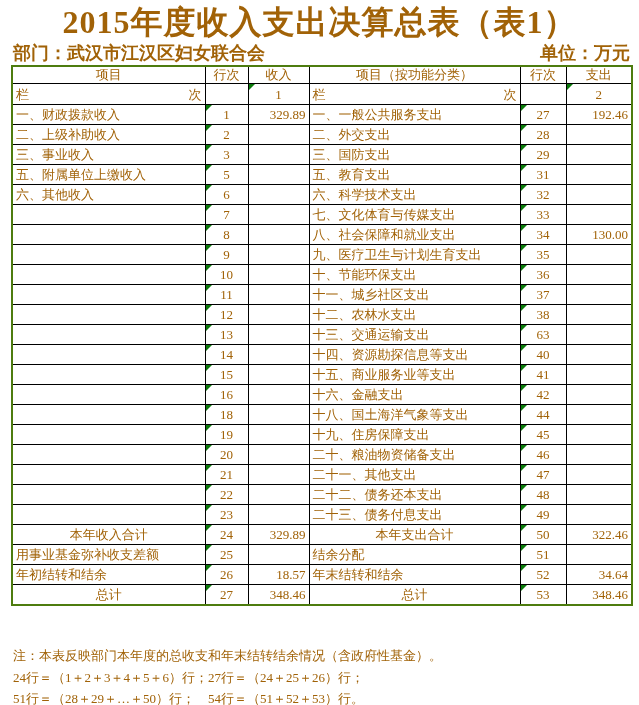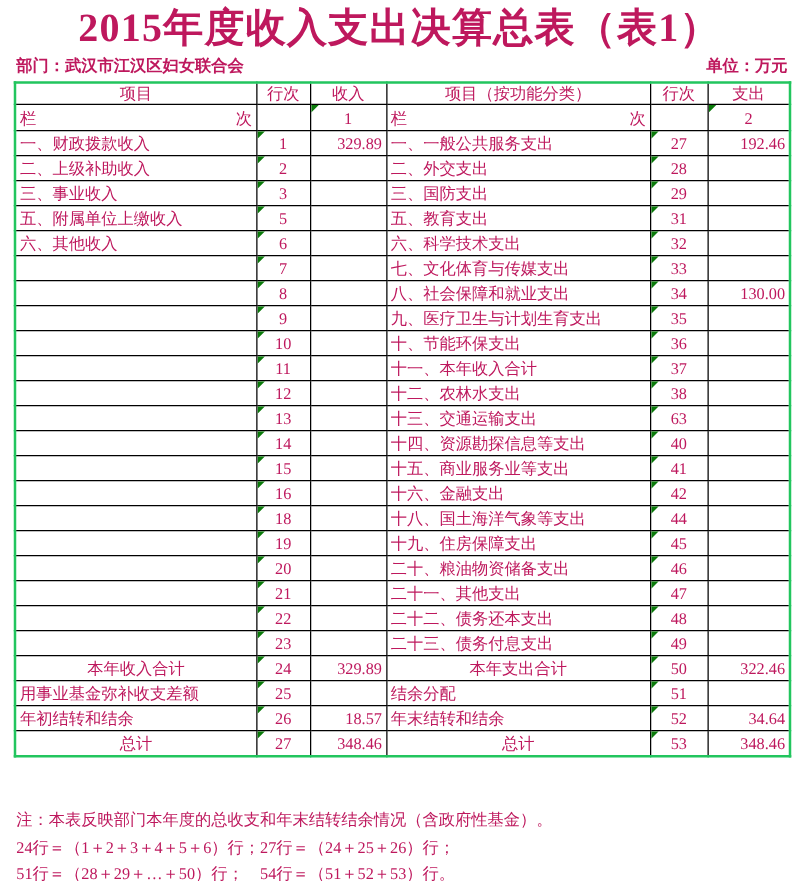--- a/index.html
+++ b/index.html
@@ -2,40 +2,40 @@
 <html style="--tri: #0a7a0a;"><head>
 <meta charset="utf-8">
 <style>
   :root { --tri: #0a7a0a; }
   * { box-sizing: border-box; }
   html,body { margin:0; padding:0; background:#fff; }
   .page {
     position: relative;
     width: 639px; height: 705px;
     background: #fff;
-    color: #be185d;
+    color: #a16207;
     font-family: "Liberation Serif", "DejaVu Serif", serif;
     overflow: hidden;
   }
   .title {
     position: absolute; top: 1px; left: 0; width: 639px;
     margin: 0; text-align: center;
     font-size: 32px; font-weight: bold; letter-spacing: 1px;
     font-family: "Liberation Serif", "DejaVu Serif", serif;
   }
   .meta {
     position: absolute; top: 45px; left: 13px; right: 9px;
     display: flex; justify-content: space-between;
-    font-size: 13px; font-weight: bold; line-height: 16px;
+    font-size: 18px; font-weight: bold; line-height: 16px;
   }
   table.sheet {
     position: absolute; left: 11px; top: 65px;
     width: 620px;
     border-collapse: collapse; table-layout: fixed;
-    border: 2px solid #22c55e;
+    border: 2px solid #4d7c0f;
     font-size: 13px;
   }
   table.sheet col.c1 { width: 193px; }
   table.sheet col.c2 { width: 43px; }
   table.sheet col.c3 { width: 61px; }
   table.sheet col.c4 { width: 211px; }
   table.sheet col.c5 { width: 46px; }
   table.sheet col.c6 { width: 66px; }
   table.sheet th, table.sheet td {
     border: 1px solid #000;
@@ -185,21 +185,21 @@
           <td class="rowno tri">10</td>
           <td class="num"></td>
           <td>十、节能环保支出</td>
           <td class="rowno tri">36</td>
           <td class="num"></td>
         </tr>
         <tr>
           <td></td>
           <td class="rowno tri">11</td>
           <td class="num"></td>
-          <td>十一、本年收入合计</td>
+          <td>十一、城乡社区支出</td>
           <td class="rowno tri">37</td>
           <td class="num"></td>
         </tr>
         <tr>
           <td></td>
           <td class="rowno tri">12</td>
           <td class="num"></td>
           <td>十二、农林水支出</td>
           <td class="rowno tri">38</td>
           <td class="num"></td>

